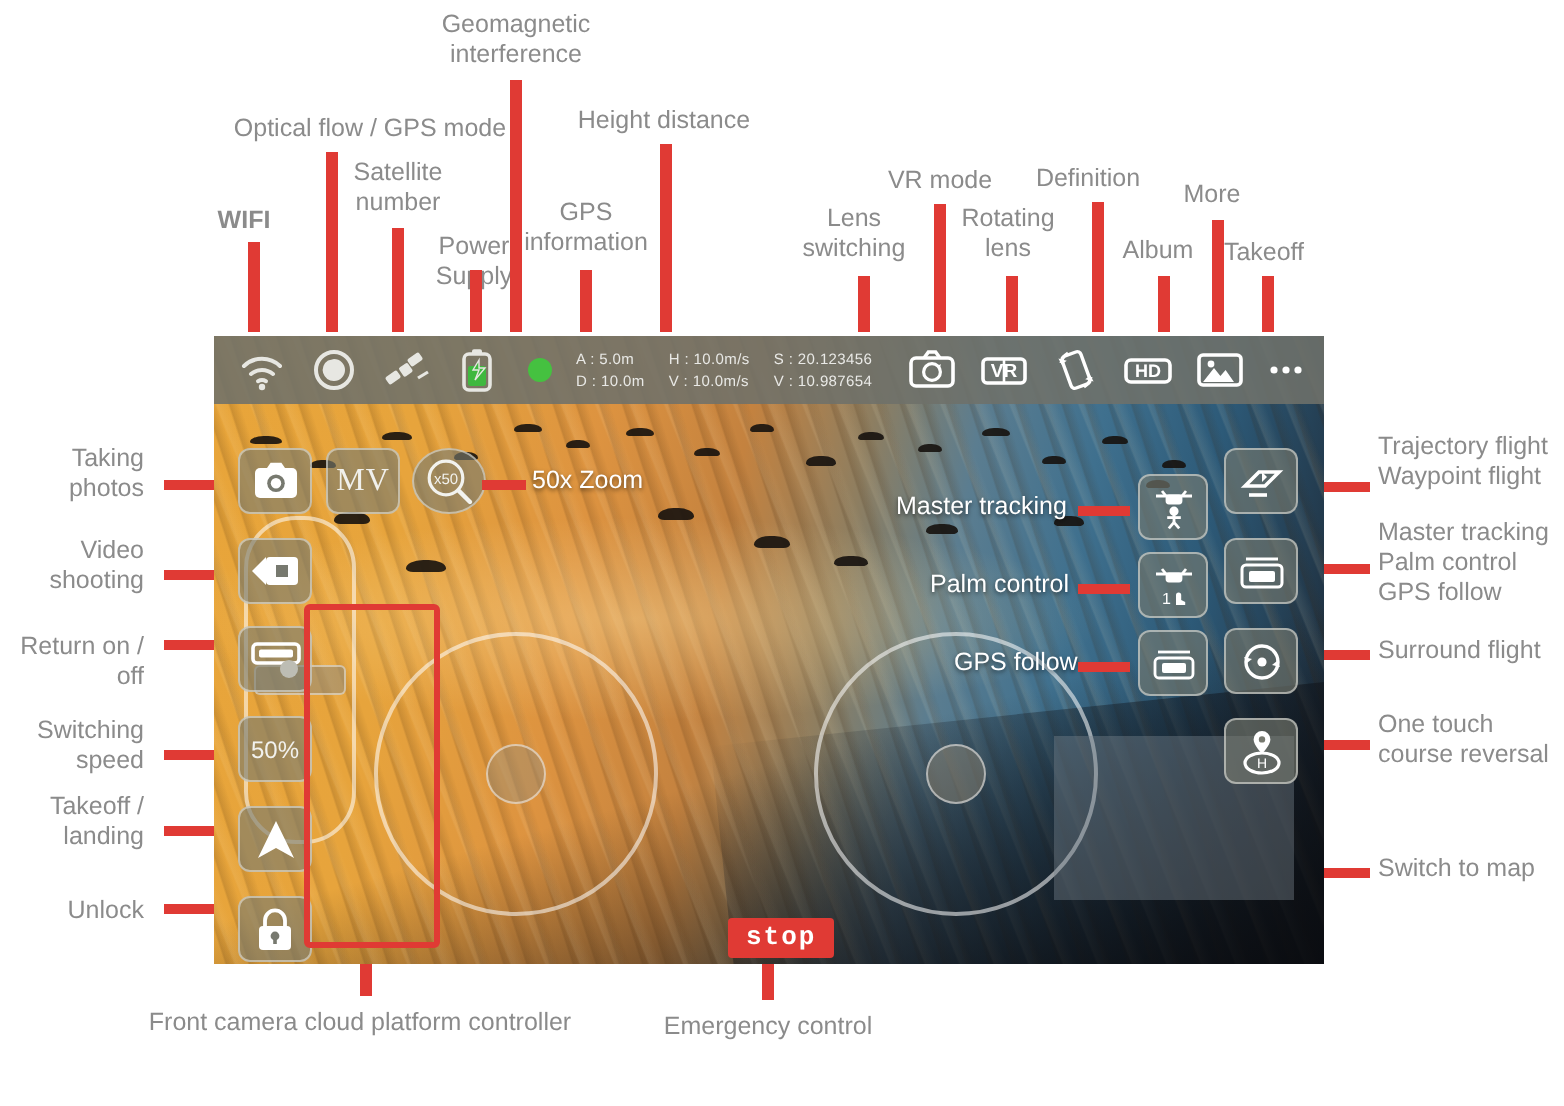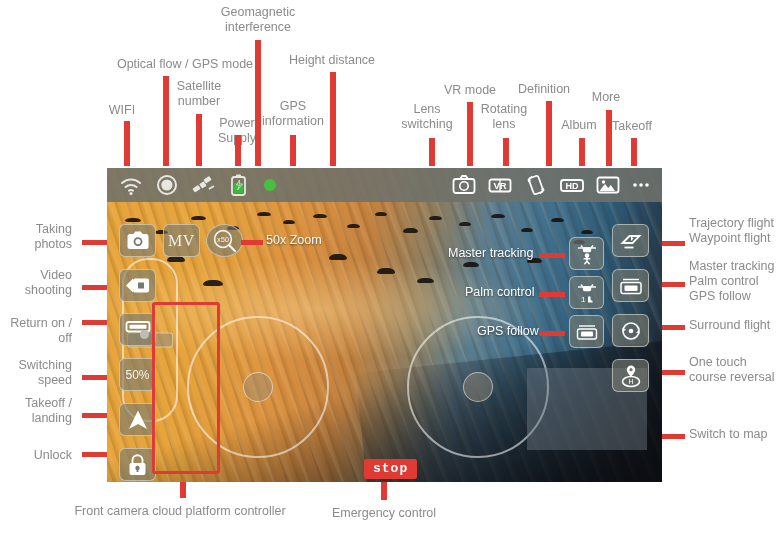--- a/index.html
+++ b/index.html
@@ -94,21 +94,21 @@
      font-family:"Liberation Mono",monospace;font-weight:bold;font-size:13px;
      letter-spacing:1px;padding:2px 9px 3px;border-radius:2px;}
 
   .mv{font-family:"Liberation Serif",serif;font-size:16px;
       color:#f0f0ec;letter-spacing:.5px;}
   .pct{font-size:12px;color:#f2f2ee;}
 </style>
 </head>
 <body>
 
-<div class="lbl c" style="left:90px;top:103px;width:64px;">WIFI</div>
+<div class="lbl c" style="left:90px;top:103px;width:64px;font-weight:bold;">WIFI</div>
 <div class="bar v" style="left:124px;top:121px;height:45px;"></div>
 
 <div class="lbl c" style="left:92px;top:57px;width:186px;">Optical flow / GPS mode</div>
 <div class="bar v" style="left:163px;top:76px;height:90px;"></div>
 
 <div class="lbl c" style="left:166px;top:79px;width:66px;">Satellite
 number</div>
 <div class="bar v" style="left:196px;top:114px;height:52px;"></div>
 
 <div class="lbl c" style="left:213px;top:116px;width:48px;">Power
@@ -272,20 +272,34 @@
         <rect x="8" y="11" width="9" height="10" rx="1.2" fill="#3fb83f"></rect>
         <path d="M13.5 8 l-3 5 h3 l-2 5 5 -6 h-3 z" fill="#3fb83f" stroke="#e7e7e2" stroke-width=".7"></path>
         </svg>
     </div>
     <div class="sb-ico" style="width:16px;">
       <svg viewBox="0 0 16 26" style="width:16px;">
           <circle cx="8" cy="13" r="6" fill="#45c140"></circle>
         </svg>
     </div>
 
+    <div id="telemetry">
+      <div class="col">
+        <div>A : 5.0m</div>
+        <div>D : 10.0m</div>
+      </div>
+      <div class="col">
+        <div>H : 10.0m/s</div>
+        <div>V : 10.0m/s</div>
+      </div>
+      <div class="col">
+        <div>S : 20.123456</div>
+        <div>V : 10.987654</div>
+      </div>
+    </div>
 
     <div id="sb-right">
       <div class="sb-ico">
         <svg viewBox="0 0 26 26">
             <rect x="2.5" y="7" width="21" height="14" rx="2.5" fill="none" stroke="#fff" stroke-width="1.8"></rect>
           <path d="M9 7 l2.2 -3 h3.6 L17 7" fill="none" stroke="#fff" stroke-width="1.8"></path>
           <circle cx="13" cy="14" r="4.2" fill="none" stroke="#fff" stroke-width="1.6"></circle>
           <path d="M15.4 11.2 l2 -1.2 -0.4 2.3" fill="#fff"></path>
           </svg>
       </div>

